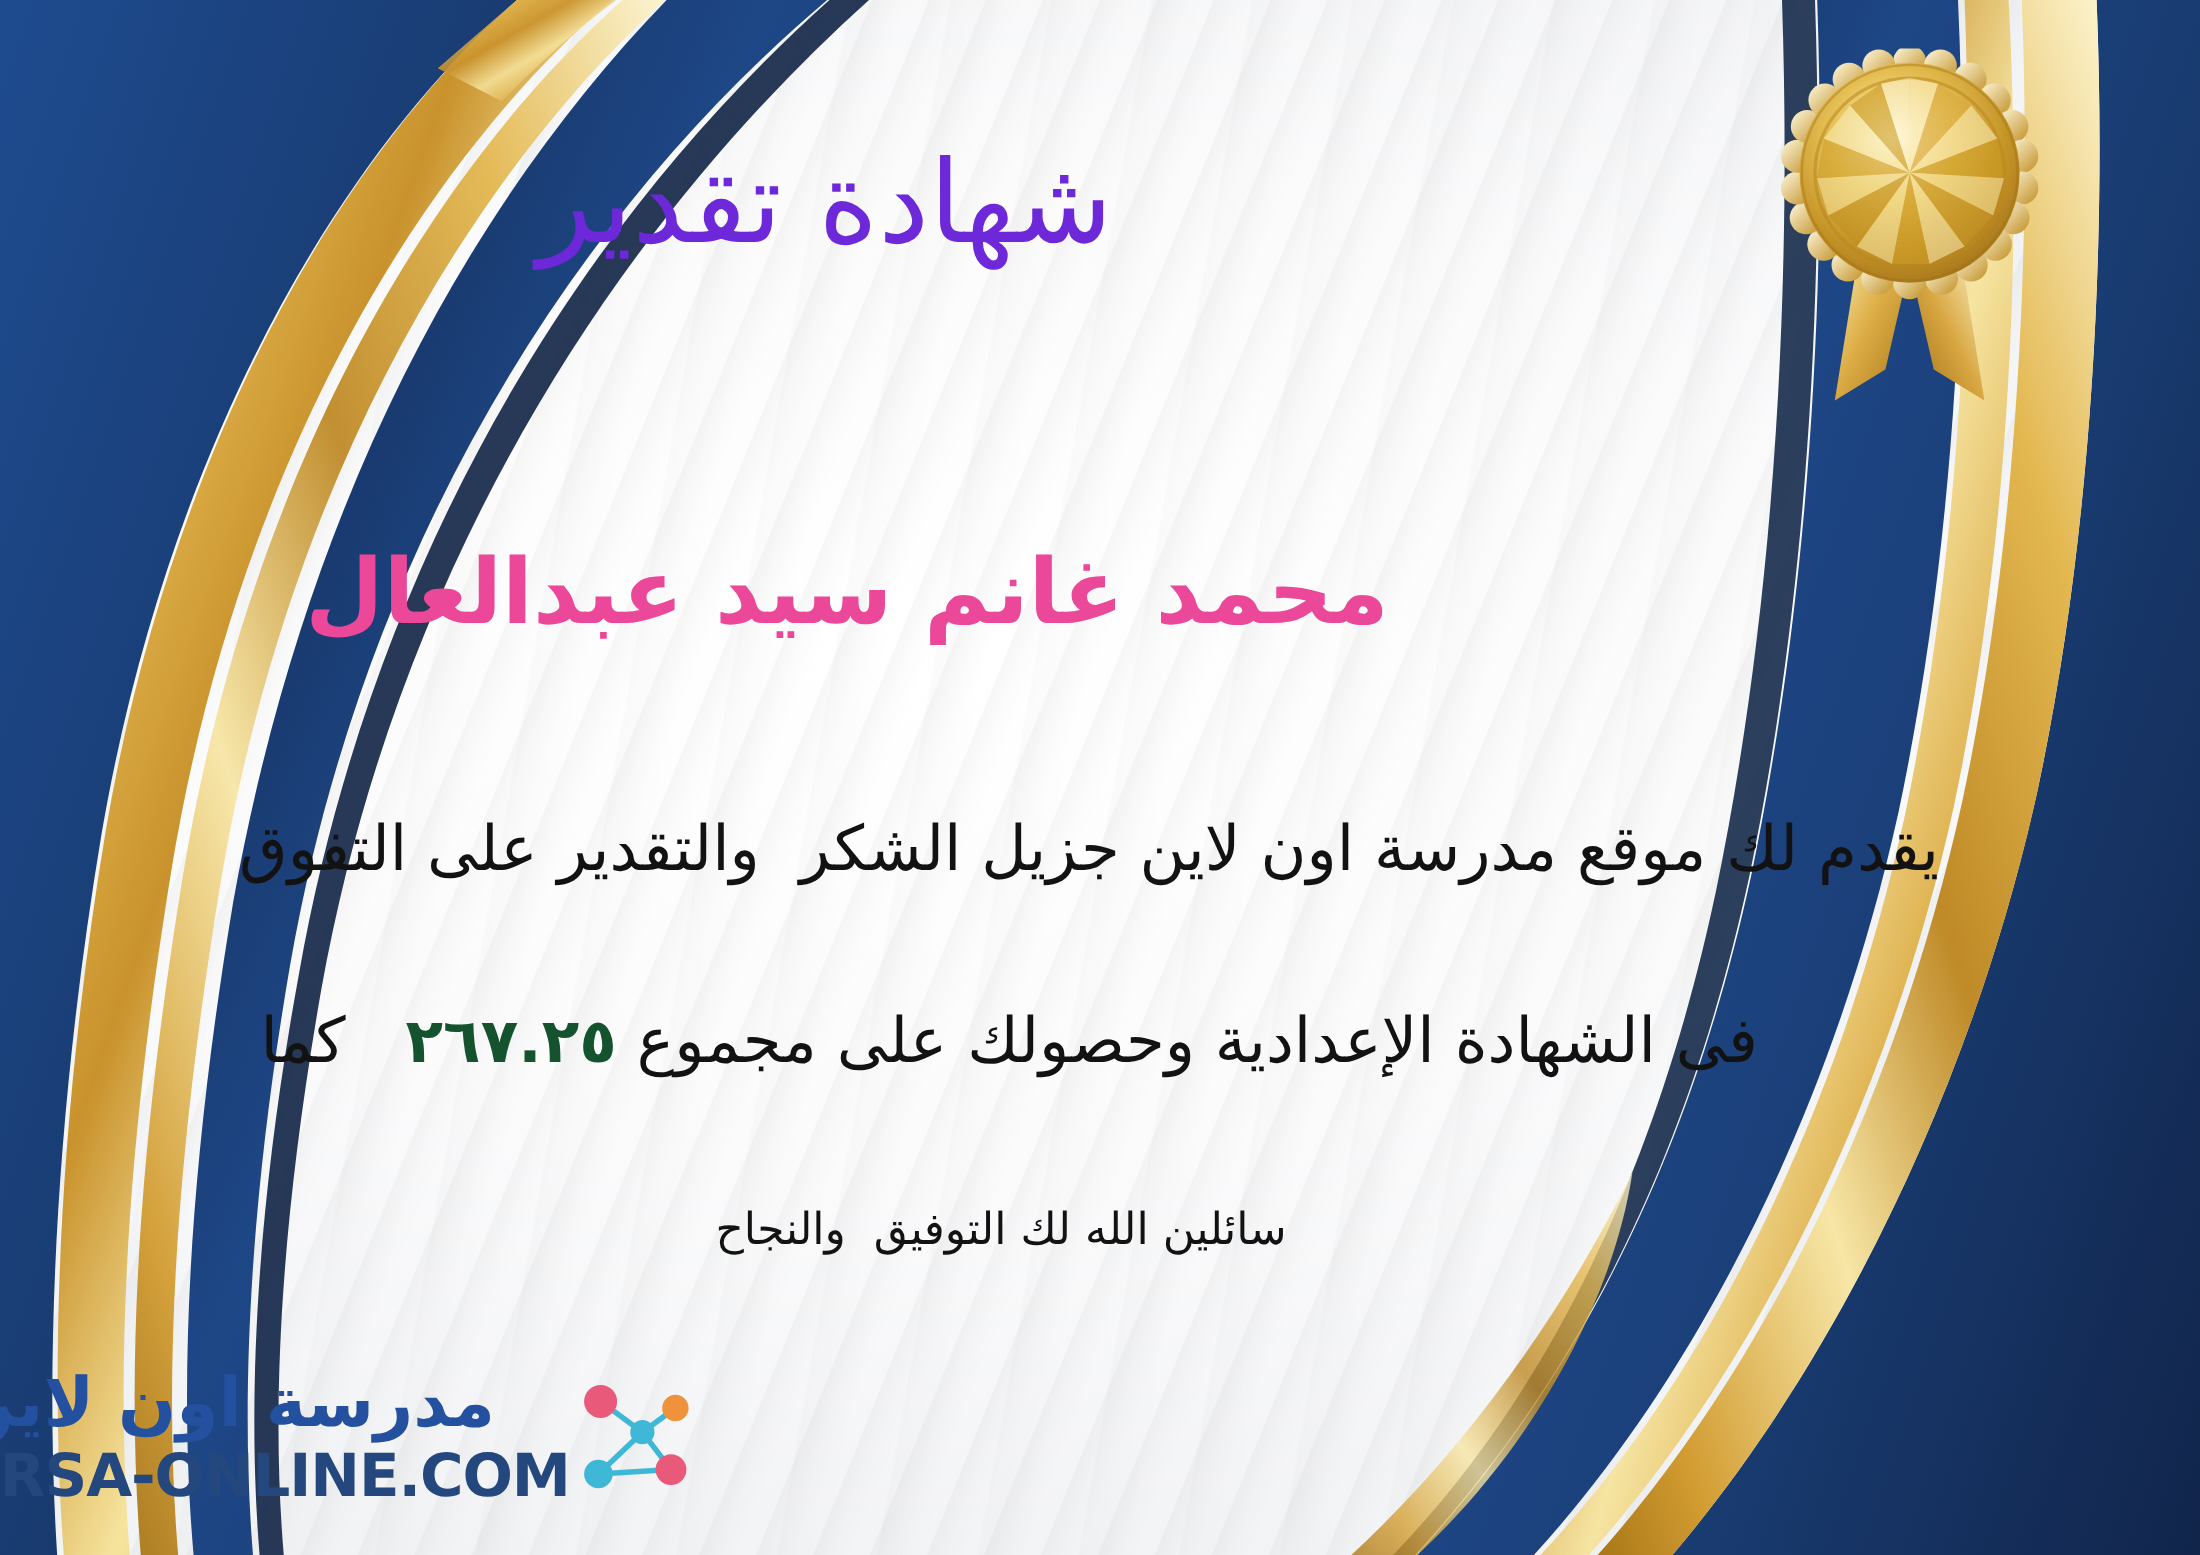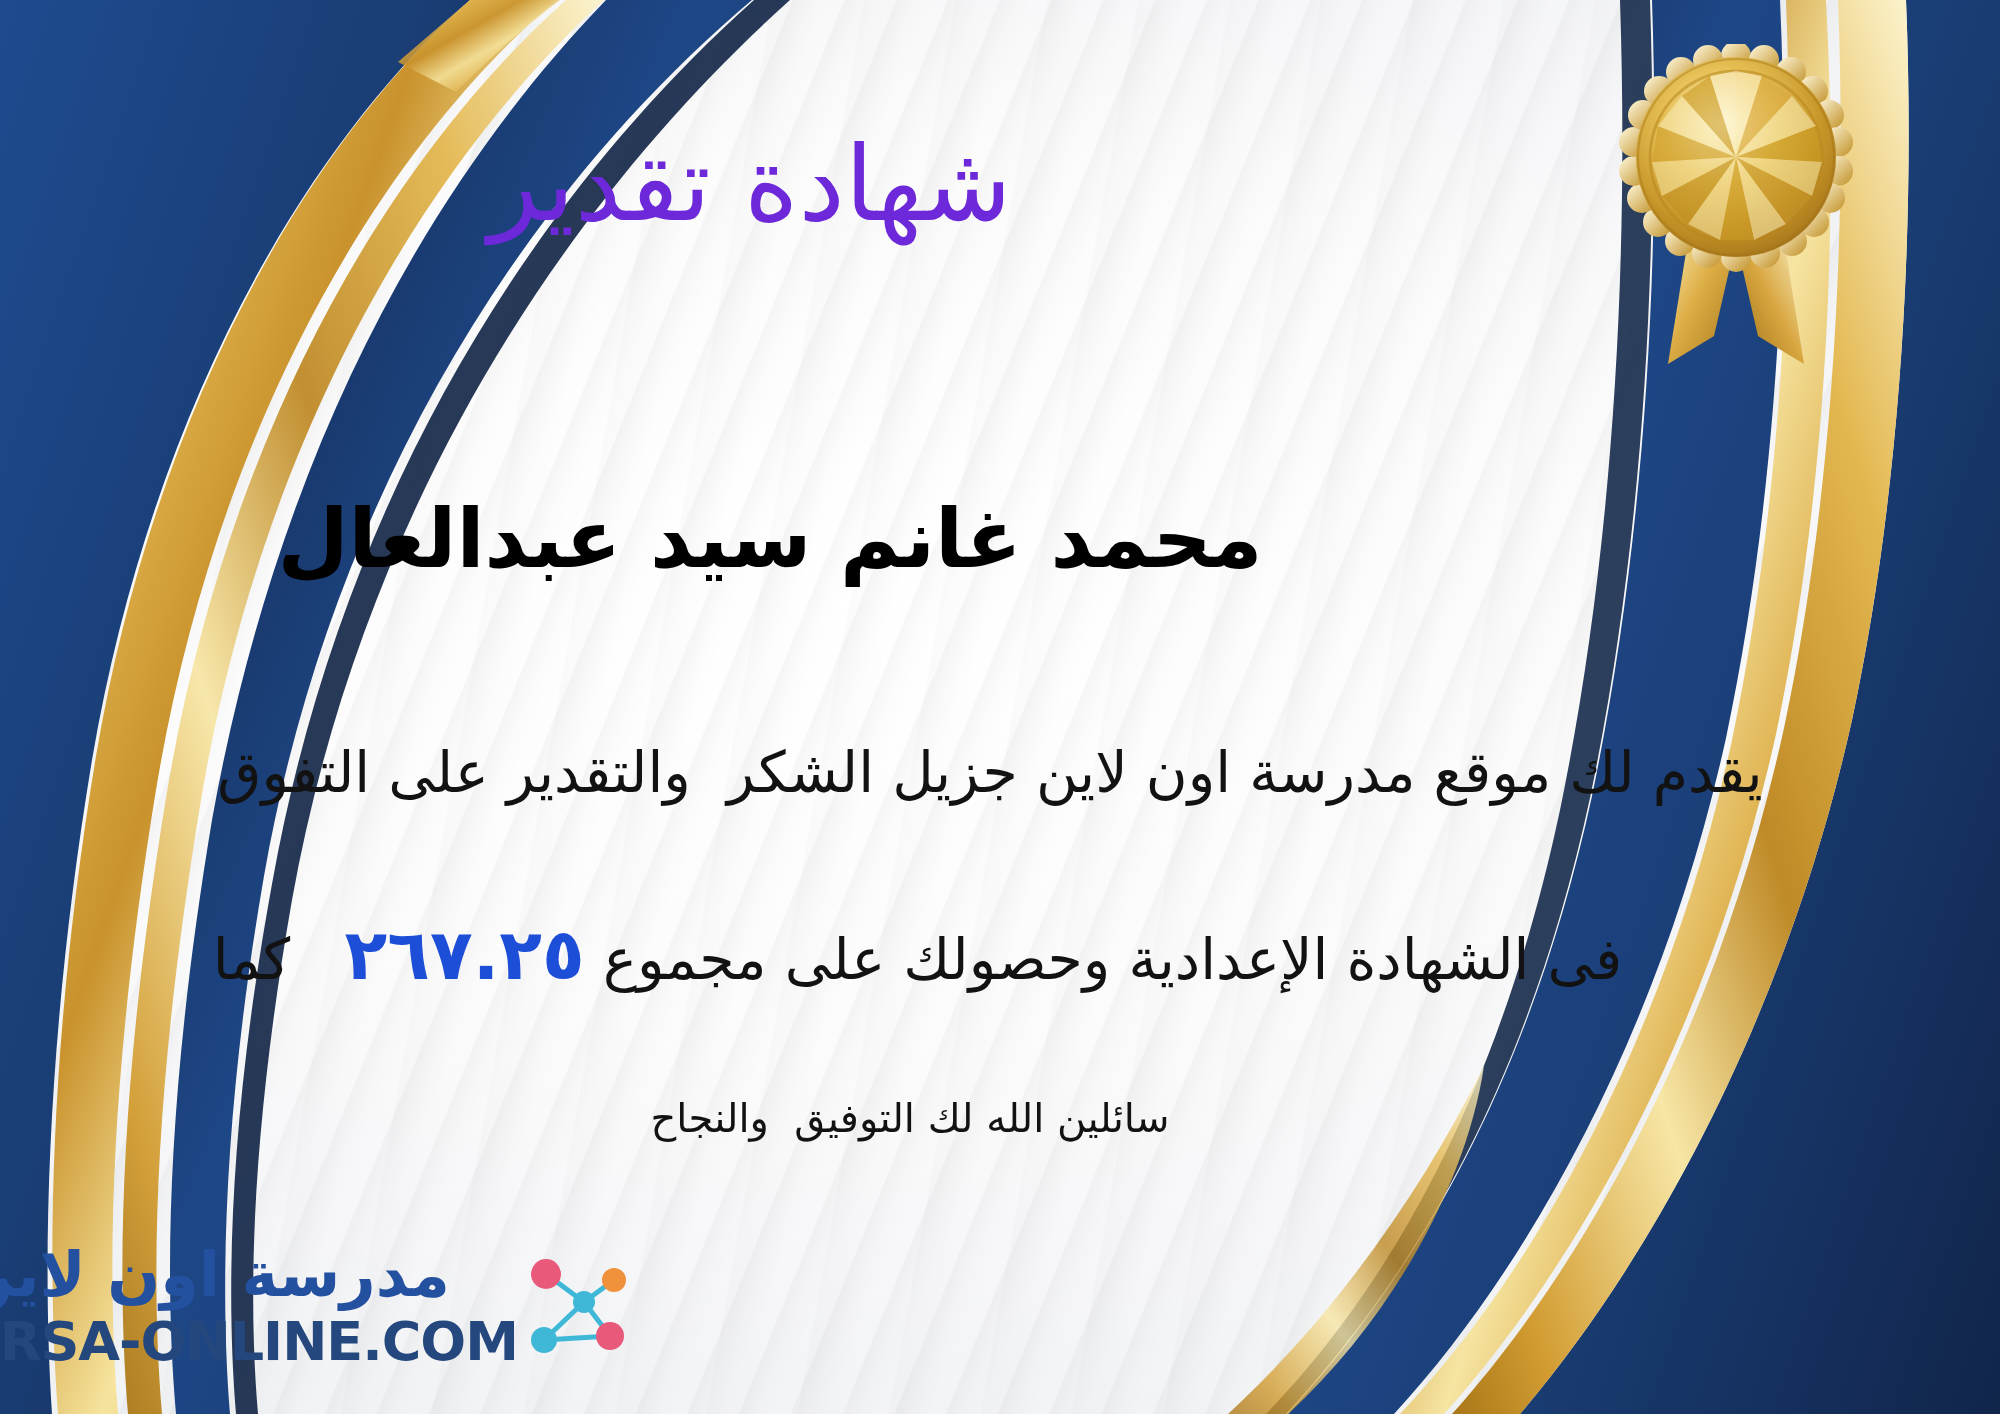--- a/index.html
+++ b/index.html
@@ -59,39 +59,39 @@
     font-size:104px; line-height:1.0;
     color:#6d28d9;
     letter-spacing:1px;
     font-weight:400;
     direction:rtl;
     text-align:center;
   }
   .student-name {
     position:absolute; top:498px; left:0; width:1420px;
     font-size:82px; line-height:1.0;
-    color:#000000;
+    color:#ec4899;
     font-weight:bold;
     direction:rtl;
     text-align:center;
   }
   .body {
     position:absolute; top:720px; left:0; width:1860px;
     direction:rtl;
     text-align:center;
     color:#121212;
     font-size:57px;
     line-height:1.42;
     font-weight:400;
   }
   .body .line { white-space:pre;margin-top:12px; }
   .score {
-    color:#1d4ed8;
+    color:#14532d;
     font-weight:bold;
-    font-size:70px;
+    font-size:56px;
     letter-spacing:1px;
   }
   .closing {
     position:absolute; top:1095px; left:0; width:1700px;
     direction:rtl; text-align:center;
     color:#121212; font-size:40px; white-space:pre;
   }
 
   
   .brand {

